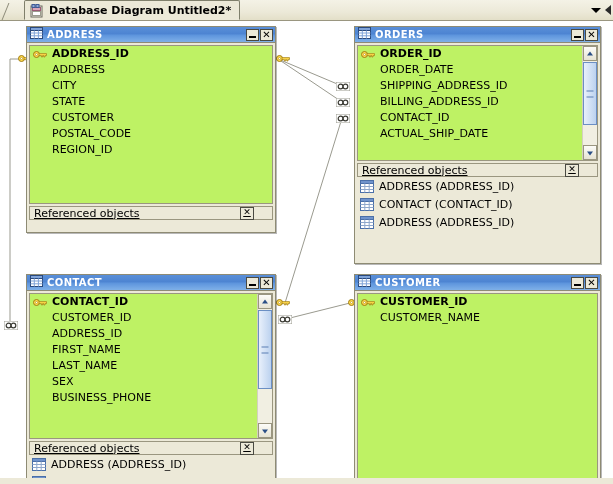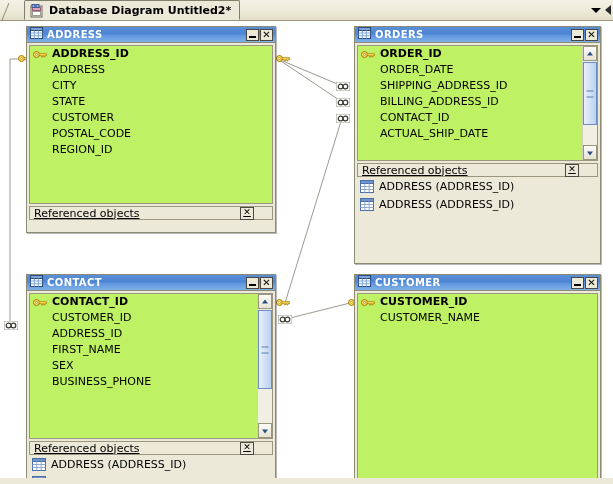--- a/index.html
+++ b/index.html
@@ -276,20 +276,28 @@
                   <line x1="0.5" y1="6.5" x2="13.5" y2="6.5" stroke="#8fa8cc"></line>
                   <line x1="0.5" y1="9.5" x2="13.5" y2="9.5" stroke="#8fa8cc"></line>
                 </svg></span>ADDRESS (ADDRESS_ID)</div>
             <div class="refitem"><span class="gridicon"><svg width="14" height="13" viewBox="0 0 14 13">
                   <rect x="0.5" y="0.5" width="13" height="12" fill="#ffffff" stroke="#4a6fa8"></rect>
                   <rect x="0.5" y="0.5" width="13" height="3" fill="#6f93cc" stroke="#4a6fa8"></rect>
                   <line x1="4.8" y1="3.5" x2="4.8" y2="12.5" stroke="#8fa8cc"></line>
                   <line x1="9.2" y1="3.5" x2="9.2" y2="12.5" stroke="#8fa8cc"></line>
                   <line x1="0.5" y1="6.5" x2="13.5" y2="6.5" stroke="#8fa8cc"></line>
                   <line x1="0.5" y1="9.5" x2="13.5" y2="9.5" stroke="#8fa8cc"></line>
+                </svg></span>CONTACT (CONTACT_ID)</div>
+            <div class="refitem"><span class="gridicon"><svg width="14" height="13" viewBox="0 0 14 13">
+                  <rect x="0.5" y="0.5" width="13" height="12" fill="#ffffff" stroke="#4a6fa8"></rect>
+                  <rect x="0.5" y="0.5" width="13" height="3" fill="#6f93cc" stroke="#4a6fa8"></rect>
+                  <line x1="4.8" y1="3.5" x2="4.8" y2="12.5" stroke="#8fa8cc"></line>
+                  <line x1="9.2" y1="3.5" x2="9.2" y2="12.5" stroke="#8fa8cc"></line>
+                  <line x1="0.5" y1="6.5" x2="13.5" y2="6.5" stroke="#8fa8cc"></line>
+                  <line x1="0.5" y1="9.5" x2="13.5" y2="9.5" stroke="#8fa8cc"></line>
                 </svg></span>ADDRESS (ADDRESS_ID)</div>
           </div>
         </div>
         <div class="tbl" style="left: 26px; top: 252px; width: 250px; height: 222px;">
           <div class="tbl-title">
             <span><svg width="13" height="12" viewBox="0 0 13 12">
                 <rect x="0.5" y="0.5" width="12" height="11" fill="#ffffff" stroke="#29497d"></rect>
                 <rect x="0.5" y="0.5" width="12" height="3" fill="#7fa3d8" stroke="#29497d"></rect>
                 <line x1="4.3" y1="3.5" x2="4.3" y2="11.5" stroke="#7fa3d8"></line>
                 <line x1="8.4" y1="3.5" x2="8.4" y2="11.5" stroke="#7fa3d8"></line>
@@ -308,20 +316,21 @@
           </div>
           <div class="cols" style="height: 146px; padding-right: 0px;">
             <div class="col pk"><span class="keyicon"><svg width="15" height="10" viewBox="0 0 15 10">
                   <circle cx="3.5" cy="4.5" r="3" fill="#ffd94a" stroke="#a07d14"></circle>
                   <circle cx="3.5" cy="4.5" r="1" fill="#fff" stroke="#a07d14" stroke-width=".5"></circle>
                   <path d="M6 3.6 H13.5 V5.6 H12 V7 H10.8 V5.6 H9.6 V7 H8.4 V5.6 H6 Z" fill="#ffd94a" stroke="#a07d14" stroke-width=".7"></path>
                 </svg></span>CONTACT_ID</div>
             <div class="col">CUSTOMER_ID</div>
             <div class="col">ADDRESS_ID</div>
             <div class="col">FIRST_NAME</div>
+            <div class="col">LAST_NAME</div>
             <div class="col">SEX</div>
             <div class="col">BUSINESS_PHONE</div>
             <div class="vsb">
               <div class="arw top">
                 <i></i>
               </div>
               <div class="thumb" style="top:16px;height:79px">
                 <em></em>
               </div>
               <div class="arw bot">

